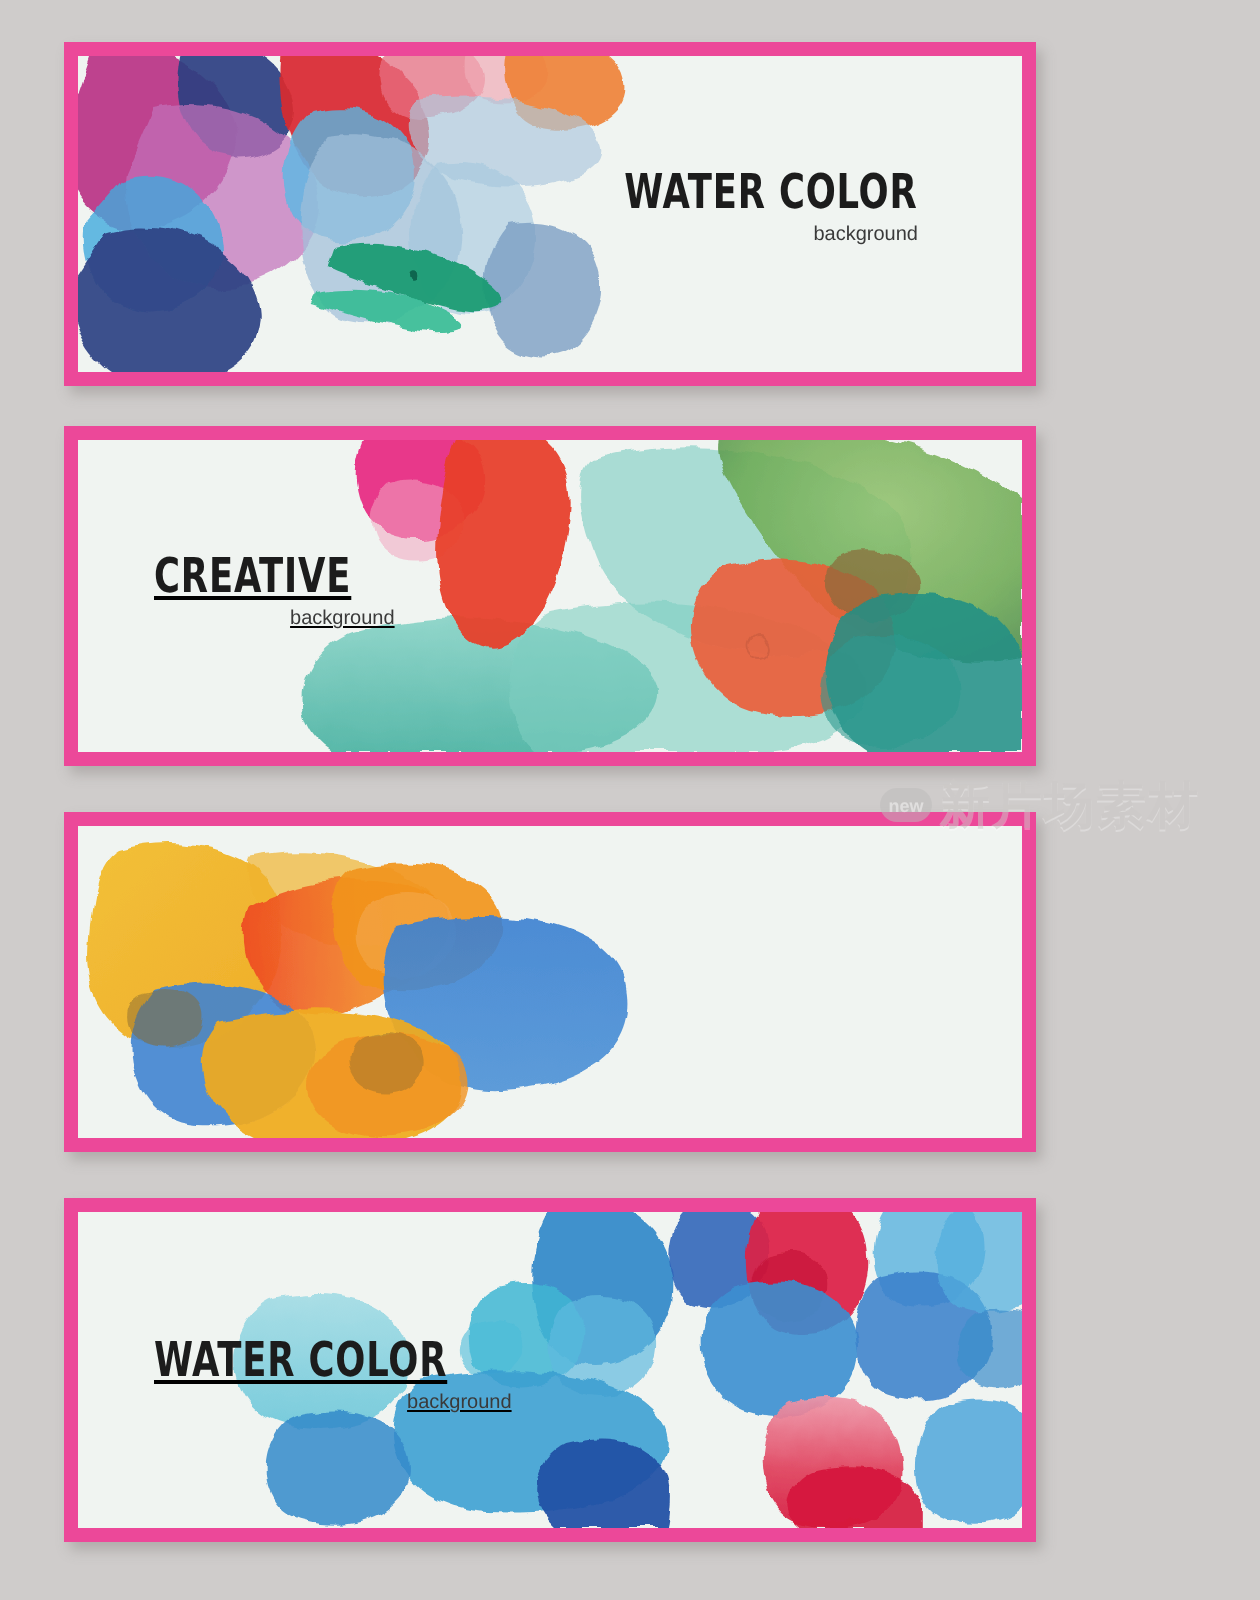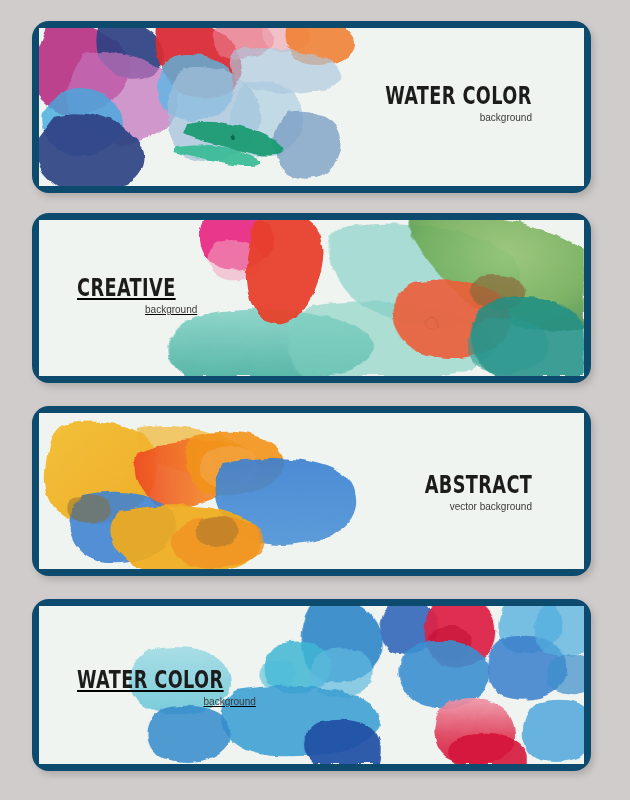--- a/index.html
+++ b/index.html
@@ -8,25 +8,24 @@
     background:#cfcccb;
     font-family:"Liberation Sans", sans-serif;
     overflow:hidden;
     position:relative;
   }
   .stack{position:absolute;left:0;top:0;width:630px;height:800px;}
 
   .banner{
     position:absolute;
     left:32px;
-    width:559px;
-    background:#0c4a6e;
+    width:486px;
+    background:#ec4899;
     box-shadow:3px 4px 6px rgba(120,115,112,.35);
     overflow:hidden;
-    border-radius:17px;
   }
   .banner .inner{
     position:absolute;
     left:7px;top:7px;right:7px;bottom:7px;
     background:#f0f4f1;
     overflow:hidden;
   }
   .art{position:absolute;left:0;top:0;width:100%;height:100%;}
   .art svg{display:block;width:100%;height:100%;}
 
@@ -203,24 +202,20 @@
             <path d="M160 22 C 206 12, 246 26, 248 48 C 250 70, 216 86, 180 82 C 146 78, 138 34, 160 22 Z" fill="#f2941b" opacity=".9"></path>
             <path d="M176 36 C 204 28, 224 40, 220 58 C 216 74, 190 80, 174 72 C 158 64, 160 42, 176 36 Z" fill="#f3a84e" opacity=".6"></path>
             <path d="M186 50 C 246 38, 312 48, 320 78 C 328 110, 298 130, 248 132 C 194 134, 164 88, 186 50 Z" fill="url(#g3b)" opacity=".9"></path>
             <path d="M44 82 C 92 72, 136 86, 138 110 C 140 136, 108 152, 70 150 C 32 148, 18 106, 44 82 Z" fill="#4184d0" opacity=".9"></path>
             <path d="M82 98 C 152 84, 218 96, 224 124 C 230 152, 192 164, 136 162 C 80 160, 58 118, 82 98 Z" fill="#f0ab20" opacity=".93"></path>
             <path d="M152 108 C 200 98, 232 112, 228 132 C 224 152, 186 160, 156 152 C 126 144, 130 118, 152 108 Z" fill="#f19220" opacity=".8"></path>
             <path d="M36 84 C 58 78, 74 86, 72 98 C 70 110, 50 114, 38 108 C 26 102, 26 88, 36 84 Z" fill="#8a6b30" opacity=".5"></path>
             <path d="M166 106 C 188 100, 204 108, 202 120 C 200 132, 180 136, 168 130 C 156 124, 156 110, 166 106 Z" fill="#8a6b30" opacity=".42"></path>
           </g>
         </svg>
-      </div>
-      <div class="caption right" style="right:52px;top:60px;">
-        <div class="title">ABSTRACT</div>
-        <div class="subtitle">vector background</div>
       </div>
     </div>
   </div>
 
   <div class="banner" style="top:599px;height:172px;">
     <div class="inner">
       <div class="art">
         <svg viewBox="0 0 552 158" preserveAspectRatio="none">
           <defs>
             <filter id="f4" x="-20%" y="-20%" width="140%" height="140%">
@@ -260,14 +255,18 @@
           </g>
         </svg>
       </div>
       <div class="caption left" style="left:38px;top:62px;">
         <div class="title">WATER COLOR</div>
         <div class="subtitle">background</div>
       </div>
     </div>
   </div>
 
+  <div class="watermark" style="left:440px;top:386px;">
+    <div class="wm-badge">new</div>
+    <div class="wm-text">新片场素材</div>
+  </div>
 
 </div>
 
 </body></html>

